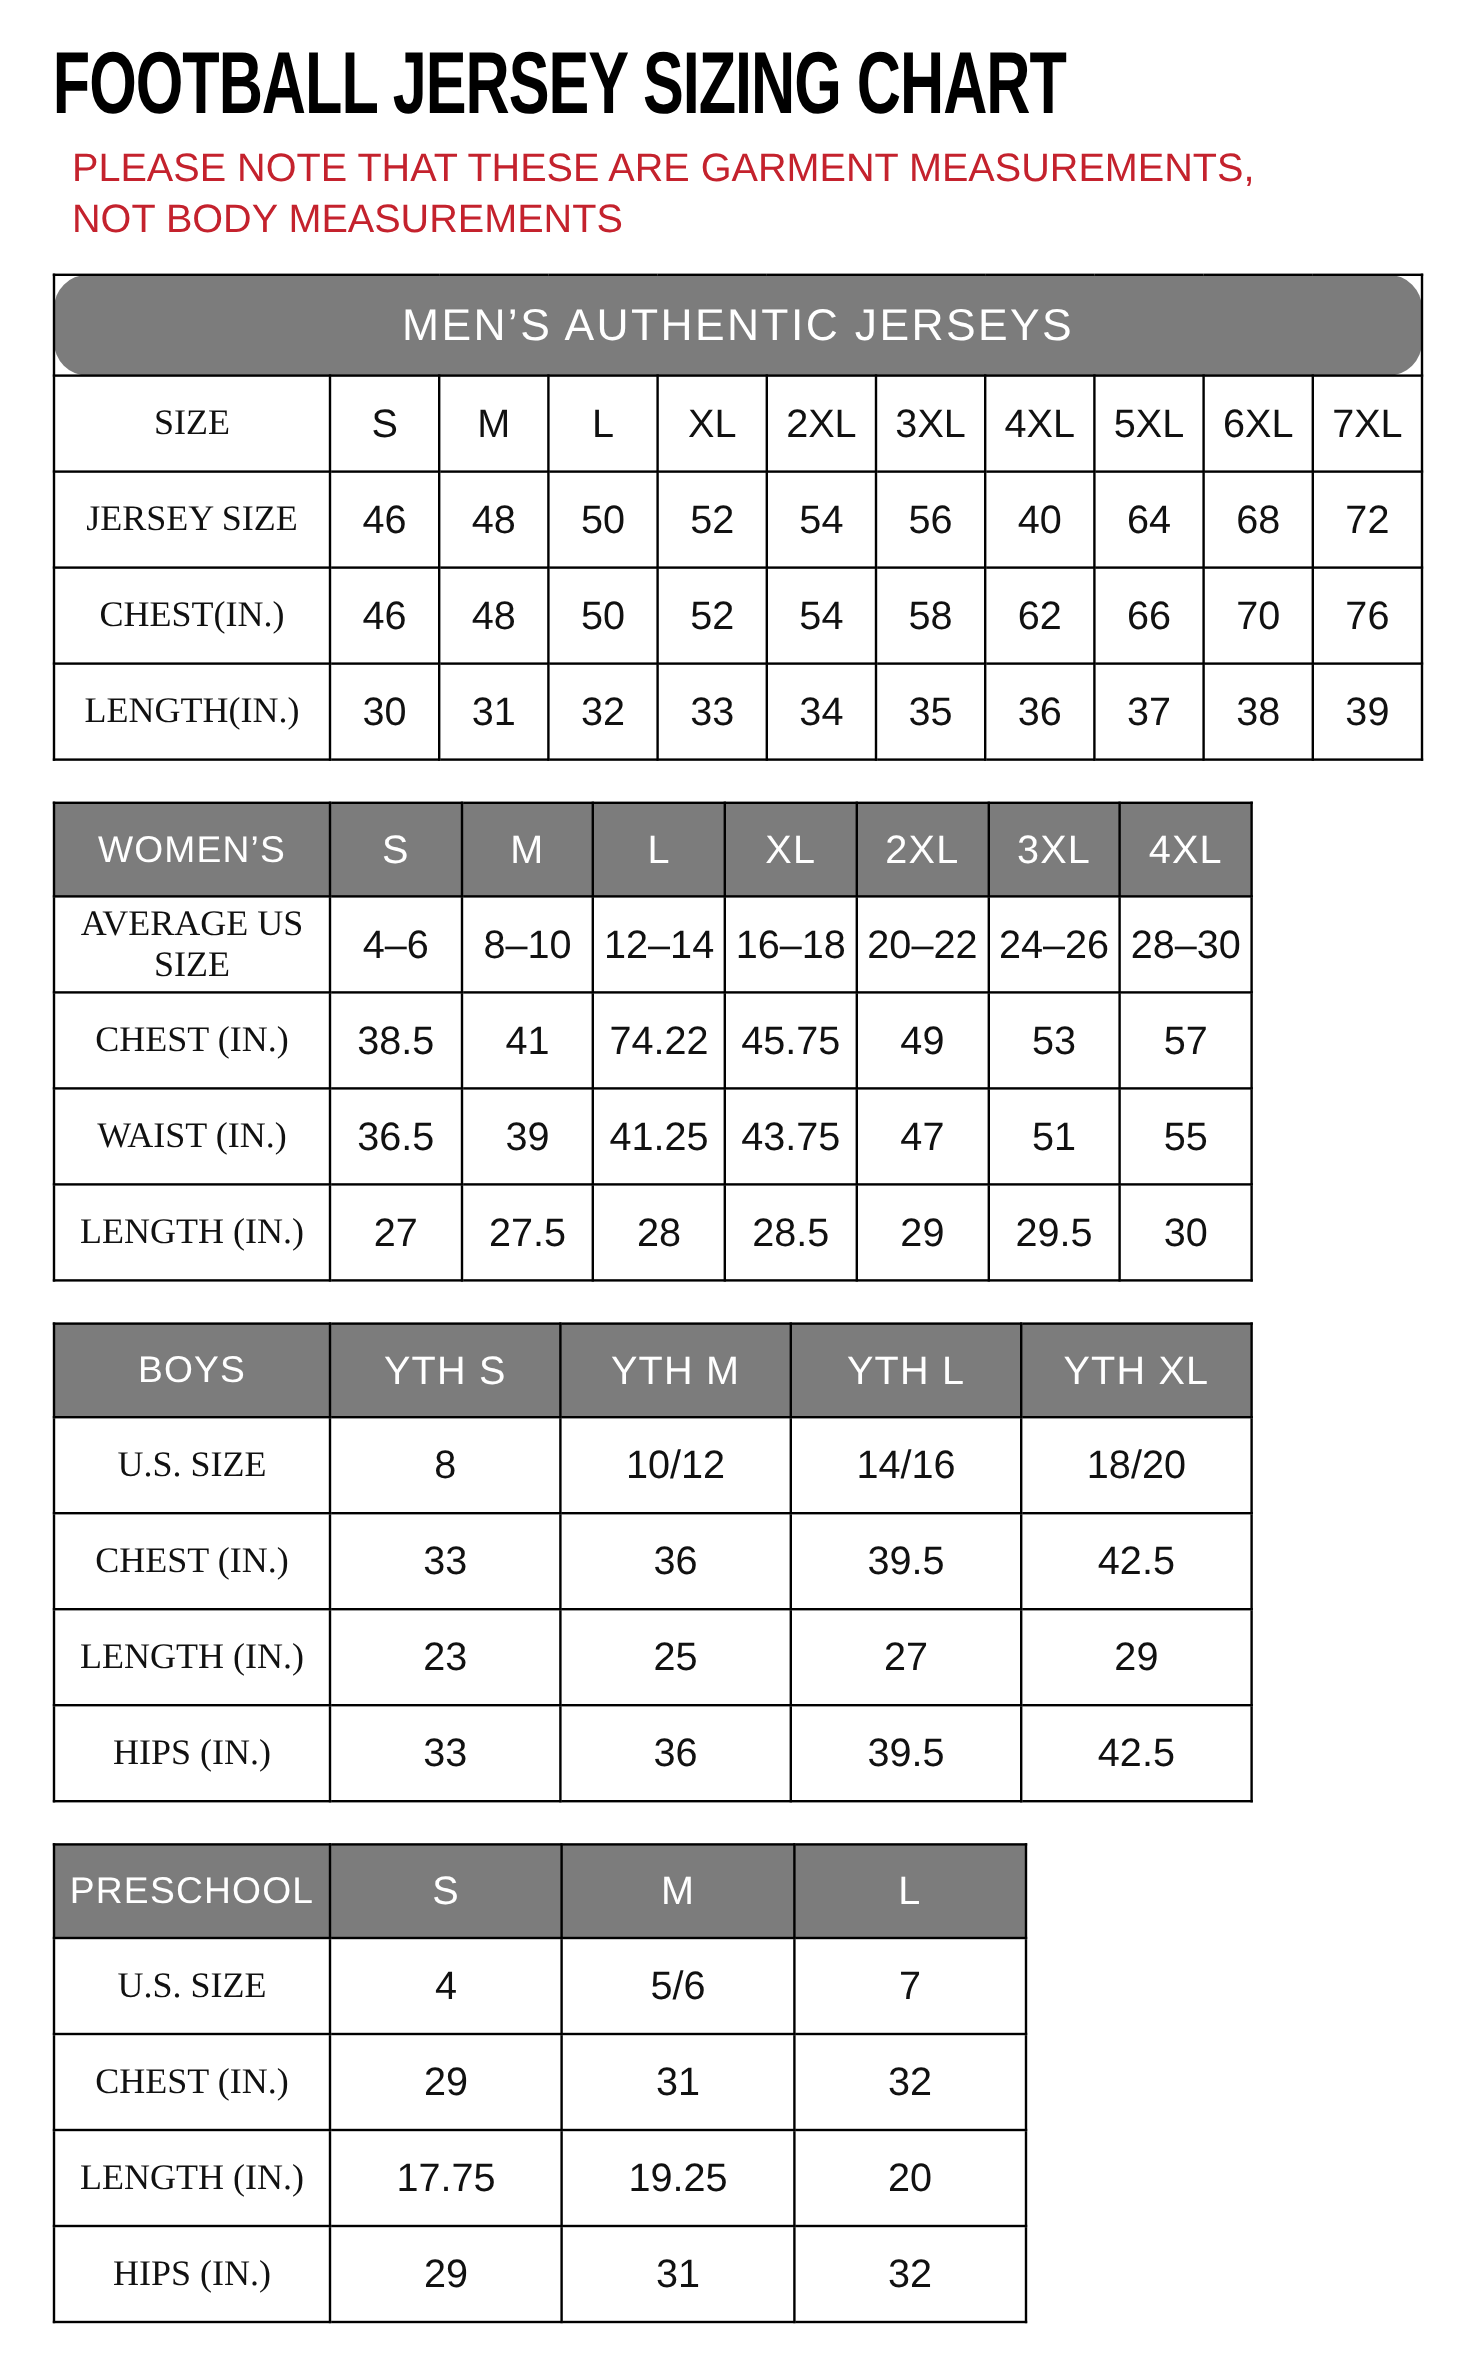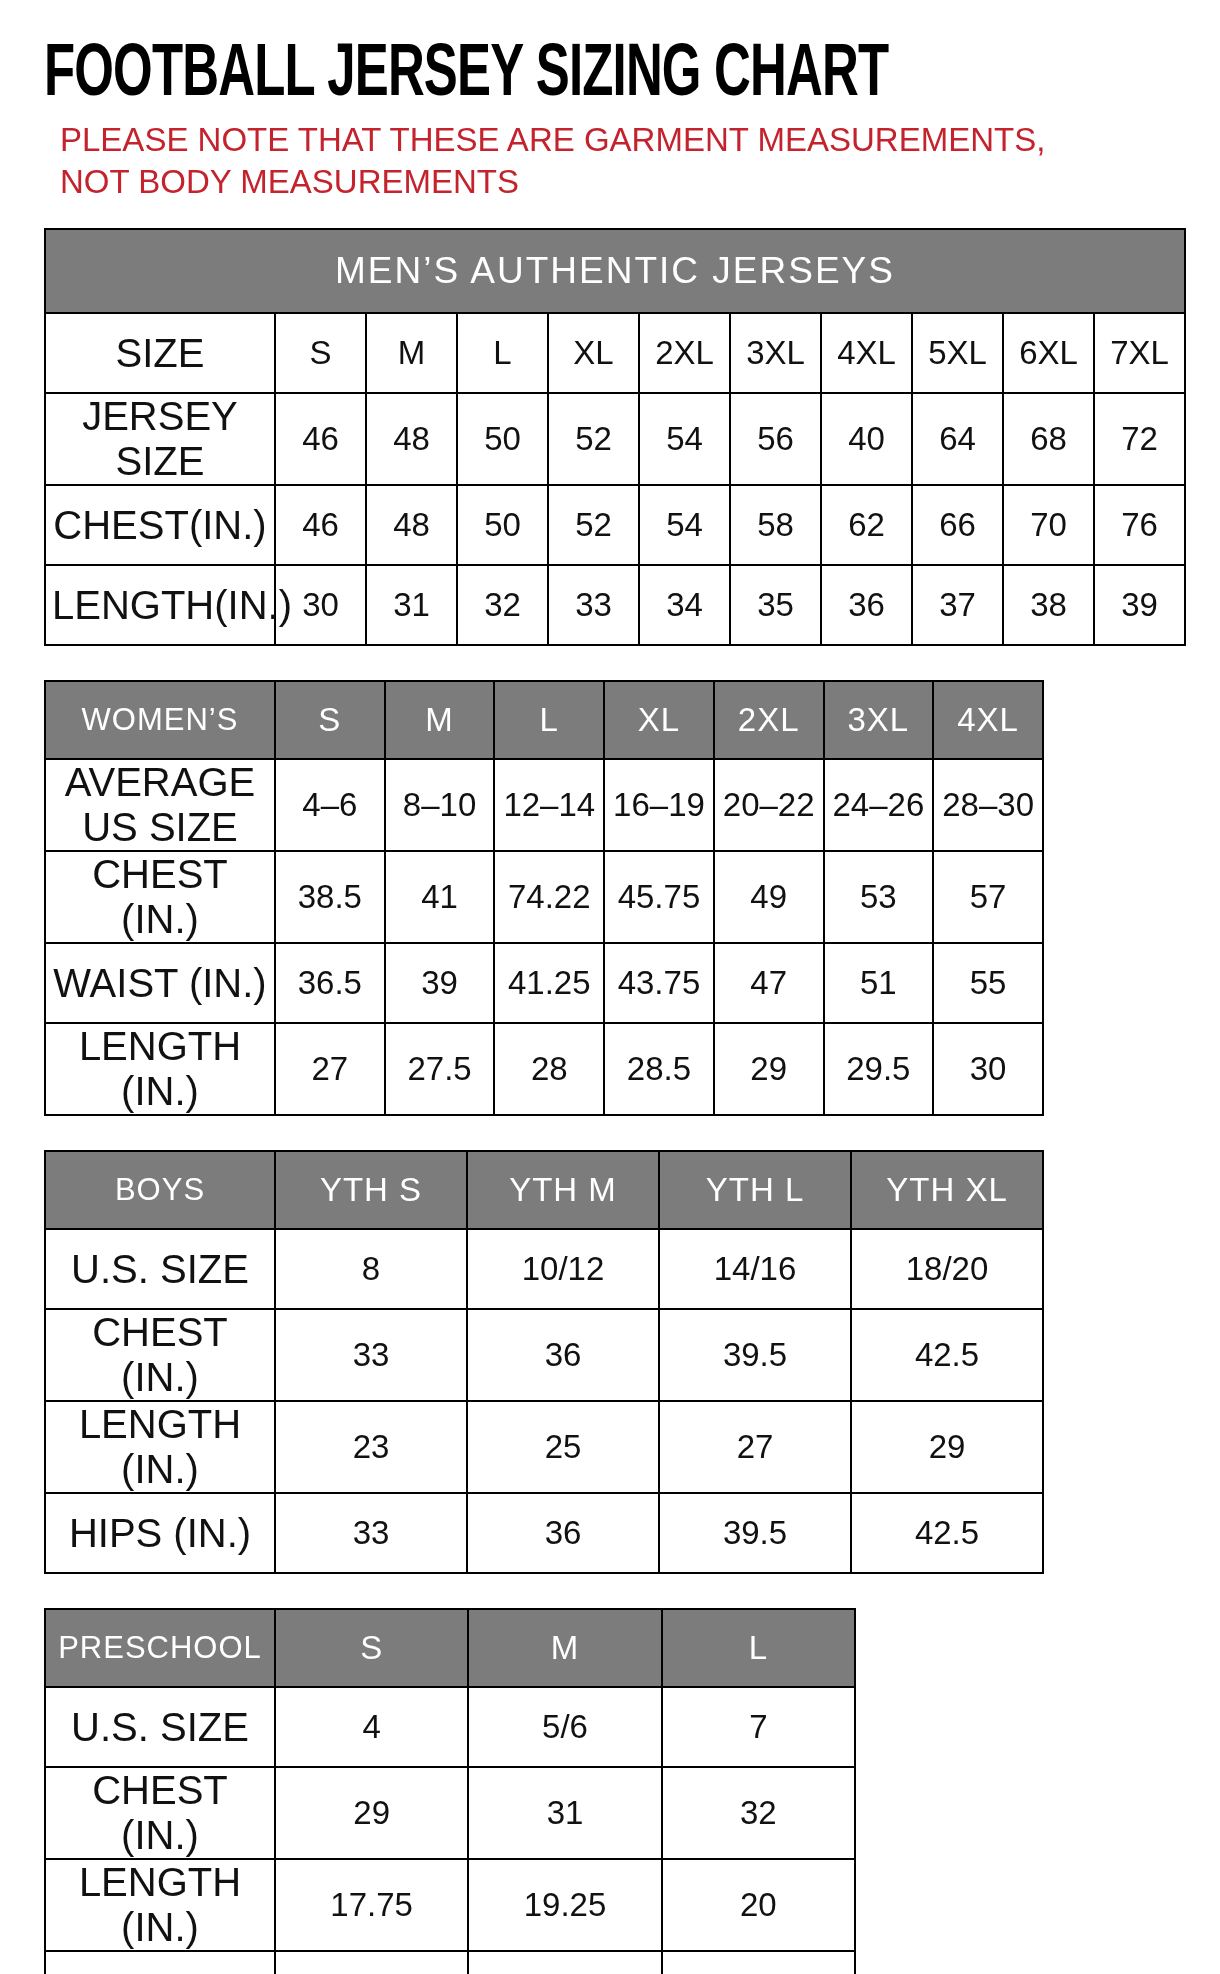--- a/index.html
+++ b/index.html
@@ -39,27 +39,28 @@
   }
   .size-table th, .size-table td {
     border: 2px solid #000000;
     text-align: center;
     vertical-align: middle;
     font-weight: 400;
     padding: 0 6px;
     box-sizing: border-box;
   }
   .size-table td { font-size: 33px; height: 80px; }
-  .size-table .row-label { font-size: 40px; height: 80px; }
+  .size-table .row-label { font-size: 30px; height: 80px; font-family: Liberation Serif, serif; }
   .size-table .banner {
     background: #7c7c7c;
     color: #ffffff;
     font-size: 37px;
     letter-spacing: 2px;
     height: 84px;
+    border-radius: 28px;
   }
   .size-table tr.gray th {
     background: #7c7c7c;
     color: #ffffff;
     font-size: 33px;
     letter-spacing: 1px;
     height: 78px;
   }
   .size-table tr.gray th.corner { font-size: 31px; }
 
@@ -179,21 +180,21 @@
           <th>XL</th>
           <th>2XL</th>
           <th>3XL</th>
           <th>4XL</th>
         </tr>
         <tr>
           <th class="row-label">AVERAGE US SIZE</th>
           <td>4–6</td>
           <td>8–10</td>
           <td>12–14</td>
-          <td>16–19</td>
+          <td>16–18</td>
           <td>20–22</td>
           <td>24–26</td>
           <td>28–30</td>
         </tr>
         <tr>
           <th class="row-label">CHEST (IN.)</th>
           <td>38.5</td>
           <td>41</td>
           <td>74.22</td>
           <td>45.75</td>

